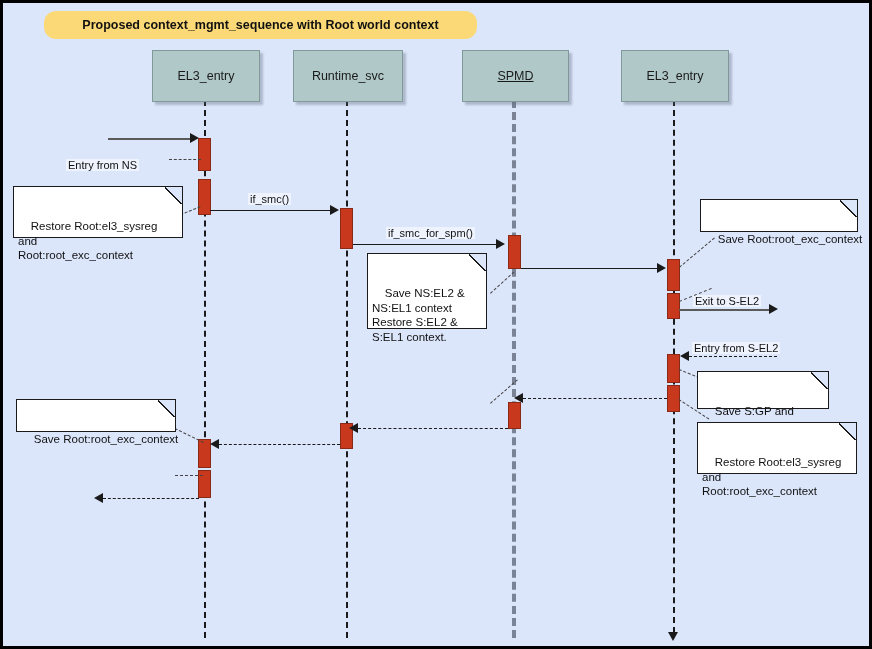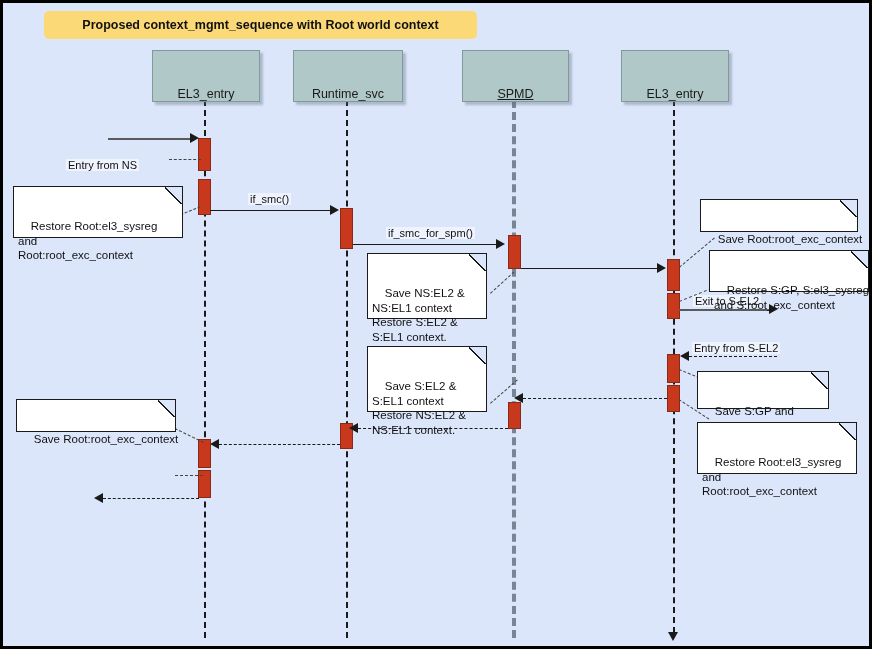--- a/index.html
+++ b/index.html
@@ -18,37 +18,37 @@
     overflow: hidden;
   }
   
   #title-banner {
     position: absolute;
     left: 41px;
     top: 8px;
     width: 433px;
     height: 28px;
     background: #fbd976;
-    border-radius: 5px;
+    border-radius: 12px;
     display: flex;
     align-items: center;
     justify-content: center;
     font-size: 12.5px;
     font-weight: bold;
     color: #111;
   }
   
   .participant {
     position: absolute;
     height: 50px;
     background: #b0c9c8;
     border: 1px solid #7f9a99;
     box-shadow: 3px 3px 2px rgba(90,100,120,0.35);
     display: flex;
-    align-items: flex-end;
+    align-items: center;
     justify-content: center;
     font-size: 12.5px;
     color: #1a1a1a;
   }
   
   .lifeline {
     position: absolute;
     width: 0;
     border-left: 2px dashed #1a1a1a;
   }
@@ -220,46 +220,34 @@
   <div class="connector" style="left:172px; top:472px; width:28px;"></div>
 
 
   <div class="note" style="left:10px; top:183px; width:170px; height:52px;">
     <span class="fold"></span>
     <span>Restore Root:el3_sysreg
 and
 Root:root_exc_context</span>
   </div>
 
-  <div class="note" style="left:364px; top:250px; width:120px; height:66px;">
+  <div class="note" style="left:364px; top:250px; width:120px; height:76px;">
     <span class="fold"></span>
     <span>Save NS:EL2 &amp;
 NS:EL1 context
 Restore S:EL2 &amp;
 S:EL1 context.</span>
   </div>
 
   <div class="note" style="left:697px; top:196px; width:158px; height:33px;">
     <span class="fold"></span>
     <span>Save Root:root_exc_context</span>
   </div>
 
-  <div class="note" style="left:706px; top:247px; width:160px; height:42px;">
-    <span class="fold"></span>
-    <span>Restore S:GP, S:el3_sysreg
-and S:root_exc_context</span>
-  </div>
-
-  <div class="note" style="left:364px; top:343px; width:120px; height:66px;">
-    <span class="fold"></span>
-    <span>Save S:EL2 &amp;
-S:EL1 context
-Restore NS:EL2 &amp;
-NS:EL1 context.</span>
-  </div>
+
 
   <div class="note" style="left:694px; top:368px; width:132px; height:38px;">
     <span class="fold"></span>
     <span>Save S:GP and
 S:root_exc_context</span>
   </div>
 
   <div class="note" style="left:694px; top:419px; width:160px; height:52px;">
     <span class="fold"></span>
     <span>Restore Root:el3_sysreg

